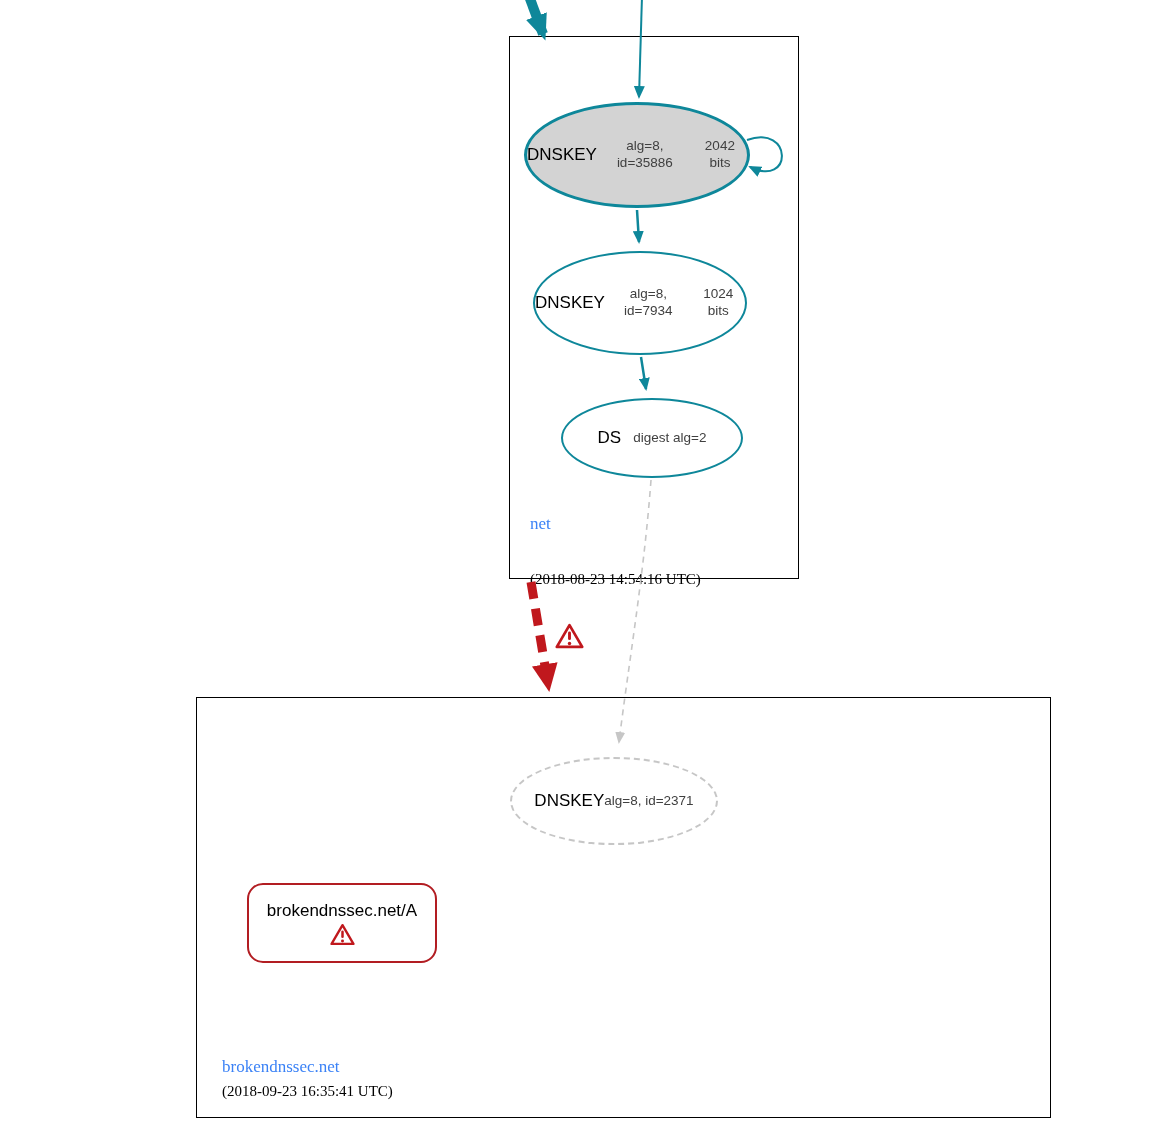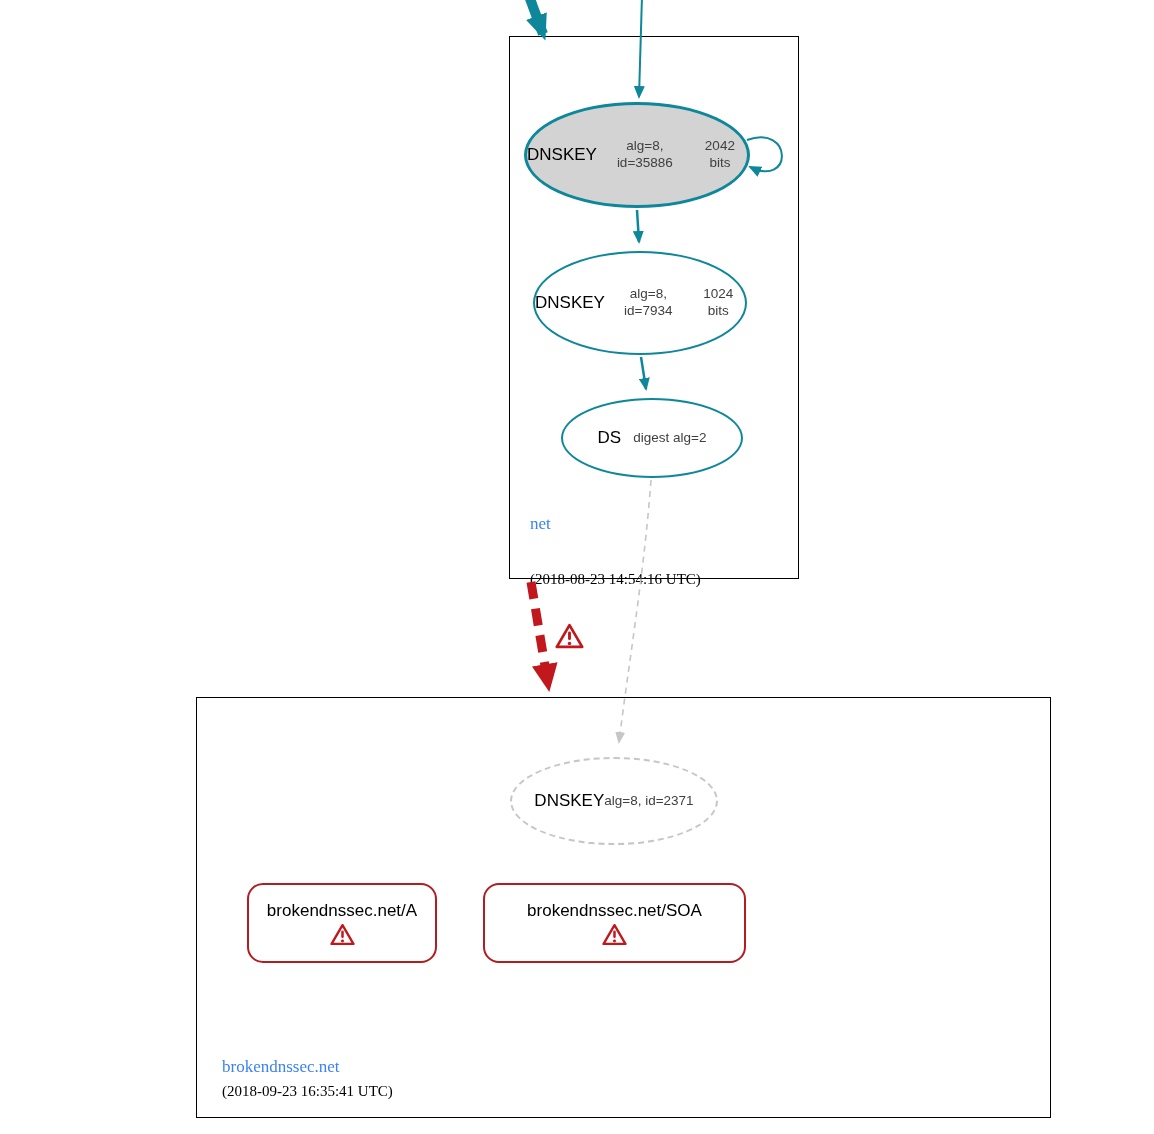--- a/index.html
+++ b/index.html
@@ -121,28 +121,20 @@
 
   <div class="rrset" id="rrset-a">
     <div class="rrset-label">brokendnssec.net/A</div>
     <svg class="warn" width="25" height="23" viewBox="0 0 32 28">
       <path class="tri" d="M16 2 L30 26 L2 26 Z"></path>
       <rect class="bang" x="14.4" y="9" width="3.2" height="9.5" rx="1.6"></rect>
       <circle class="bang" cx="16" cy="22.3" r="1.9"></circle>
     </svg>
   </div>
 
-  <div class="rrset" id="rrset-soa">
-    <div class="rrset-label">brokendnssec.net/SOA</div>
-    <svg class="warn" width="25" height="23" viewBox="0 0 32 28">
-      <path class="tri" d="M16 2 L30 26 L2 26 Z"></path>
-      <rect class="bang" x="14.4" y="9" width="3.2" height="9.5" rx="1.6"></rect>
-      <circle class="bang" cx="16" cy="22.3" r="1.9"></circle>
-    </svg>
-  </div>
 
 
   <div class="zone-name" id="broken-name">brokendnssec.net</div>
   <div class="zone-ts" id="broken-ts">(2018-09-23 16:35:41 UTC)</div>
 
   <svg class="warn" id="mid-warning" width="29" height="26" viewBox="0 0 32 28">
     <path class="tri" d="M16 2 L30 26 L2 26 Z"></path>
     <rect class="bang" x="14.4" y="9" width="3.2" height="9.5" rx="1.6"></rect>
     <circle class="bang" cx="16" cy="22.3" r="1.9"></circle>
   </svg>

